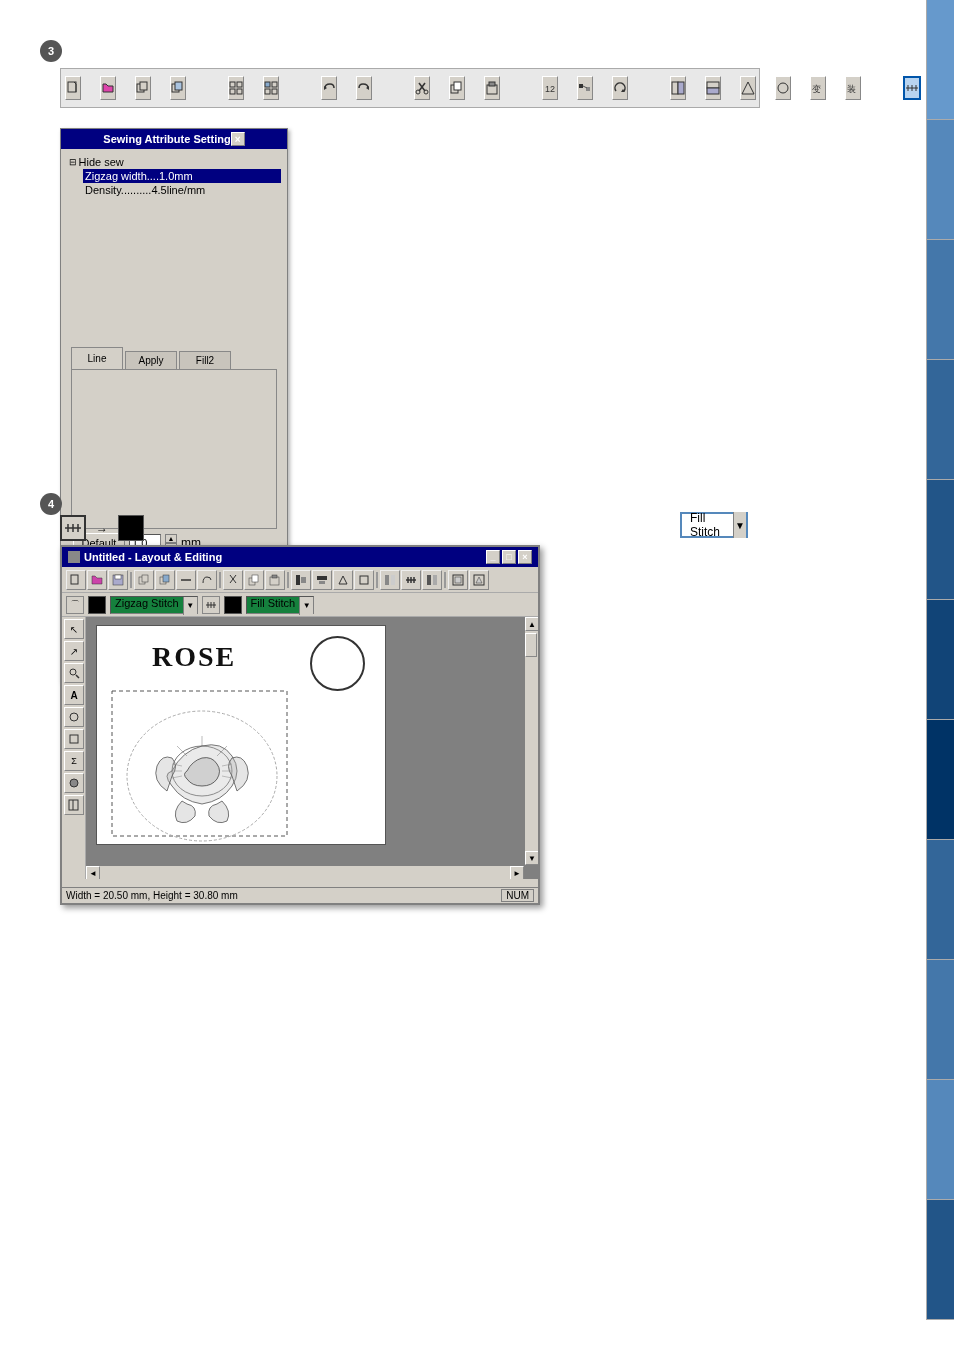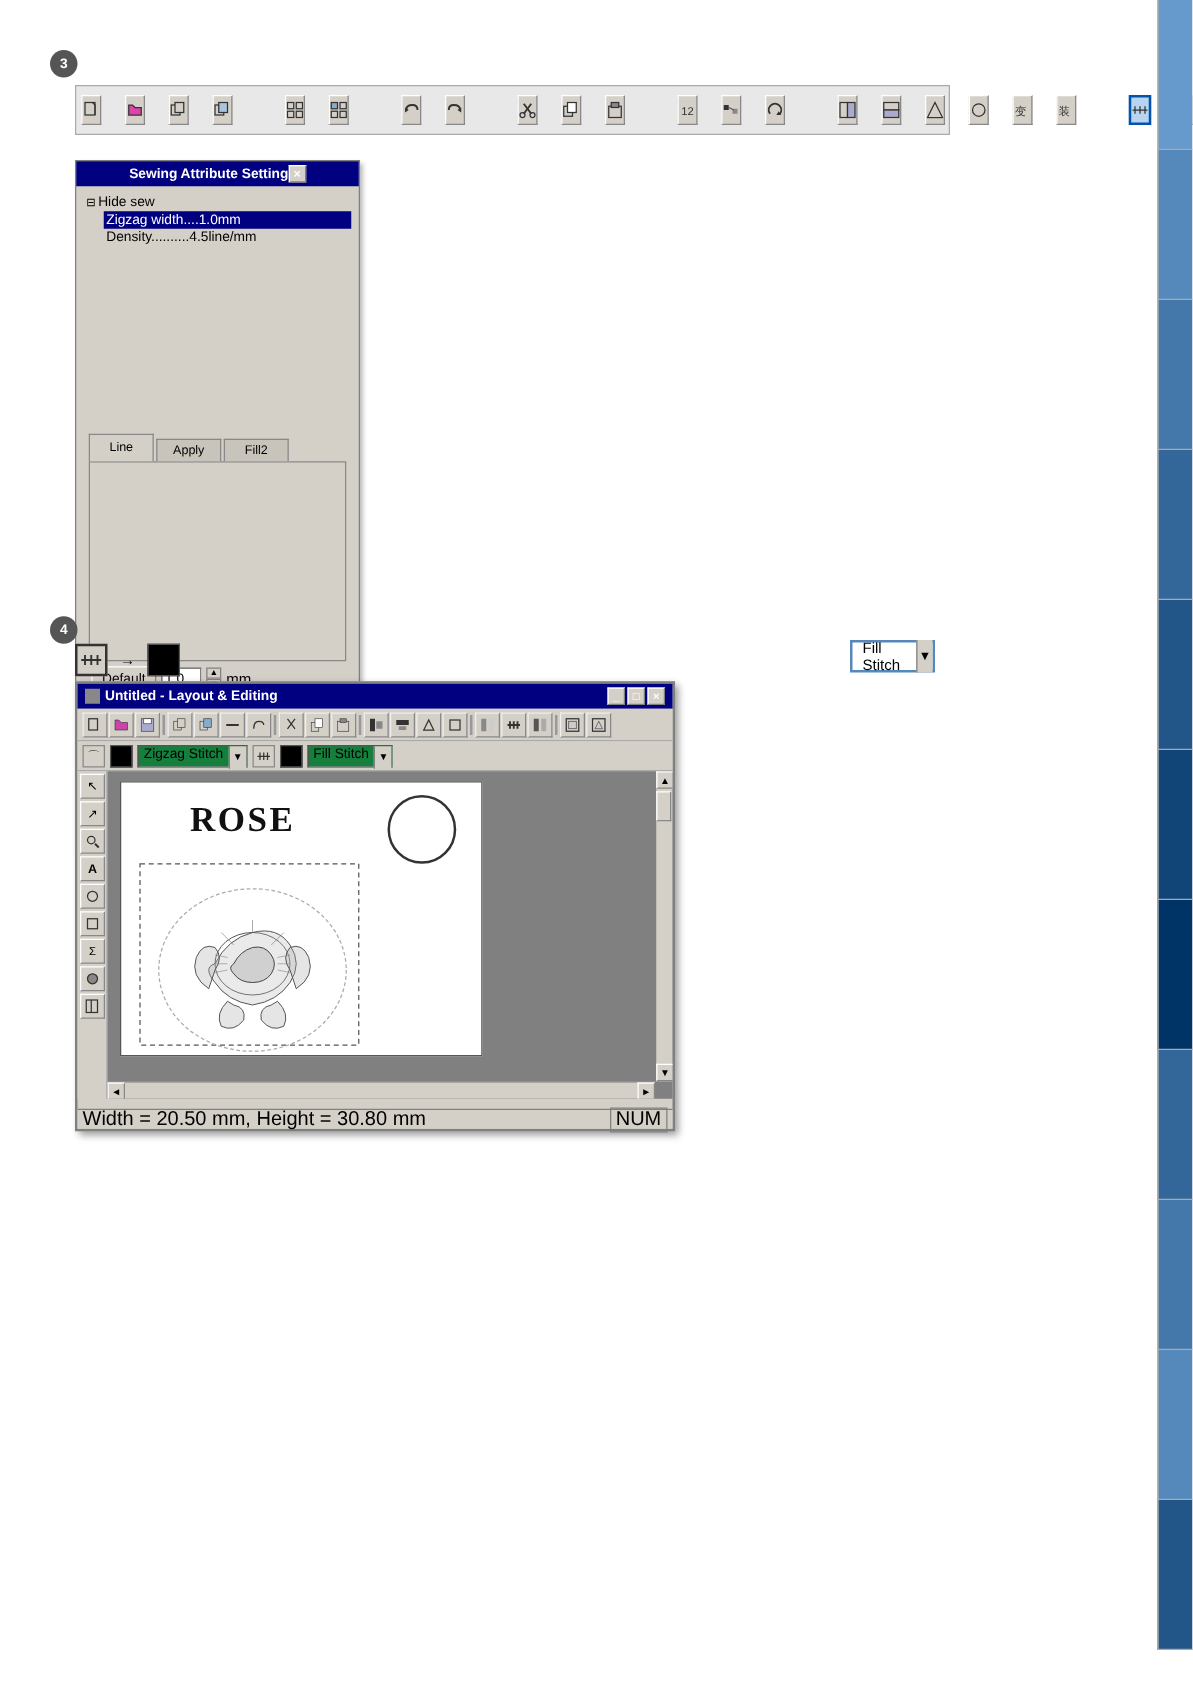--- a/index.html
+++ b/index.html
@@ -438,21 +438,21 @@
     .app-statusbar {
       position: absolute;
       bottom: 0;
       left: 0;
       right: 0;
       height: 16px;
       background: #d4d0c8;
       border-top: 1px solid #808080;
       display: flex;
       align-items: center;
-      font-size: 16px;
+      font-size: 10px;
       padding: 0 4px;
     }
   </style>
 </head>
 <body>
 
 <div class="main-content">
 
   <div class="step-badge" style="left:40px; top:40px;">
     <span>3</span>

